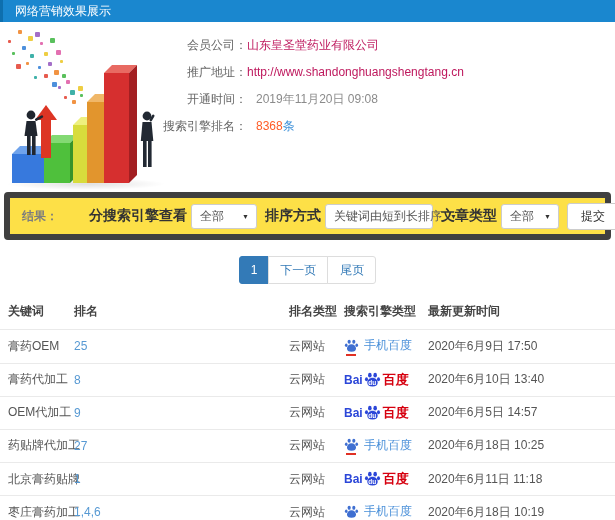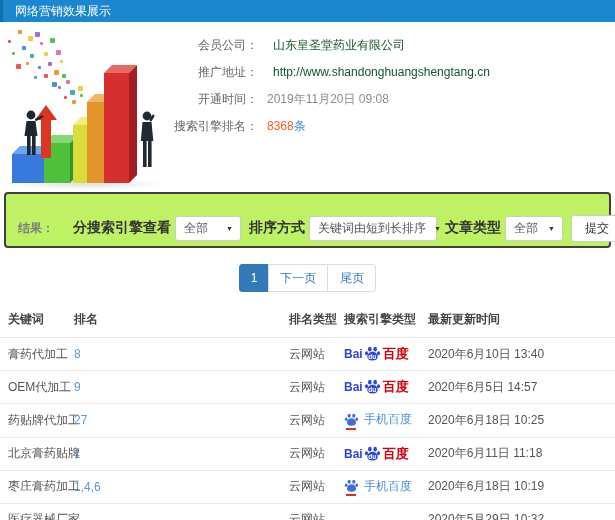--- a/index.html
+++ b/index.html
@@ -35,40 +35,40 @@
   .b-orange .f{background:#e2952d;} .b-orange .t{background:#f0b768;} .b-orange .s{background:#b5701c;}
   .b-red   {left:104px;width:33px;height:118px;z-index:5;}
   .b-red   .f{background:#d62f2f;} .b-red .t{background:#e86a62;} .b-red .s{background:#a31f22;}
   .arrow-up{position:absolute;left:35px;top:83px;width:22px;height:54px;z-index:6;}
   .a-head{display:block;width:0;height:0;margin:0 auto;
     border-left:11px solid transparent;border-right:11px solid transparent;border-bottom:15px solid #dd3524;}
   .a-shaft{display:block;width:10px;height:38px;background:#dd3524;margin:0 auto;}
   .person{position:absolute;z-index:7;}
   .p-left{left:19px;top:88px;width:26px;height:46px;}
   .p-right{left:136px;top:89px;width:24px;height:58px;}
-  .info-fields{position:absolute;left:172px;top:14px;width:440px;}
+  .info-fields{position:absolute;left:161px;top:14px;width:440px;}
   .if-row{height:18px;margin-bottom:9px;font-size:12px;display:flex;align-items:center;}
   .if-label{display:inline-block;width:86px;text-align:right;color:#666;flex:none;}
-  .if-link{color:#14532d;text-decoration:none;margin-left:15px;cursor:pointer;}
+  .if-link{color:#be185d;text-decoration:none;margin-left:0;cursor:pointer;}
   .if-text{color:#8b8b8b;margin-left:9px;}
   .if-num{color:#ff5c26;margin-left:9px;}
   .if-suffix{color:#4192d9;}
   
   .filter-bar{
-    margin:2px 4px 0 4px;height:36px;background:#bef264;border:2px solid #404040;border-radius:4px;
-    display:flex;align-items:center;padding:16px 0 0 12px;overflow:visible;
+    margin:2px 4px 0 4px;height:36px;background:#fde047;border:6px solid #404040;border-radius:4px;
+    display:flex;align-items:center;padding:0 0 0 12px;overflow:visible;
   }
   .result-label{font-size:12px;color:#7d7d7d;font-weight:bold;}
   .flt-right{margin-left:auto;display:flex;align-items:center;margin-right:-14px;}
   .flt-label{font-size:14px;font-weight:bold;color:#333;margin:0 4px 0 8px;white-space:nowrap;}
   .sel{display:inline-flex;align-items:center;justify-content:space-between;background:#fff;
     border:1px solid #ccc;border-radius:3px;height:25px;padding:0 7px 0 8px;font-size:12px;color:#555;
     cursor:pointer;white-space:nowrap;box-sizing:border-box;}
   .sel .arr{font-size:7px;color:#333;margin-left:8px;}
-  .sel-engine{width:66px;} .sel-sort{width:128px;} .sel-article{width:58px;}
+  .sel-engine{width:66px;} .sel-sort{width:108px;} .sel-article{width:58px;}
   .btn-submit{margin-left:8px;height:27px;padding:0 13px;background:#fff;border:1px solid #ccc;
     border-radius:3px;font-size:12px;color:#333;cursor:pointer;white-space:nowrap;}
   
   .pg{display:flex;justify-content:center;margin-top:16px;}
   .pg a{display:block;padding:6px 11px;font-size:12px;line-height:14px;color:#337ab7;background:#fff;
     border:1px solid #ddd;margin-left:-1px;text-decoration:none;cursor:pointer;}
   .pg a:first-child{border-radius:3px 0 0 3px;margin-left:0;}
   .pg a:last-child{border-radius:0 3px 3px 0;padding-left:12px;}
   .pg a.active{background:#337ab7;border-color:#337ab7;color:#fff;}
   
@@ -239,20 +239,39 @@
     <tr>
       <th>关键词</th>
       <th>排名</th>
       <th>排名类型</th>
       <th>搜索引擎类型</th>
       <th>最新更新时间</th>
     </tr>
   </thead>
   <tbody>
   <tr>
+    <td class="c-kw">膏药OEM</td>
+    <td class="c-rank"><a class="rank-link">25</a></td>
+    <td class="c-type">云网站</td>
+    <td class="c-eng"><span class="eng eng-m">
+            <span class="paw-box">
+              <svg class="paw paw-m" viewBox="0 0 24 24">
+                <ellipse cx="8" cy="4.8" rx="2.7" ry="3.5"></ellipse>
+                <ellipse cx="16" cy="4.8" rx="2.7" ry="3.5"></ellipse>
+                <ellipse cx="3" cy="10.8" rx="2.3" ry="3.1"></ellipse>
+                <ellipse cx="21" cy="10.8" rx="2.3" ry="3.1"></ellipse>
+                <path d="M12 8.8c-4.3 0-7.8 3.4-7.8 7.4 0 3.4 2.4 5.6 7.8 5.6s7.8-2.2 7.8-5.6c0-4-3.5-7.4-7.8-7.4z"></path>
+              </svg>
+              <i class="uline"></i>
+            </span>
+            <span class="eng-txt">手机百度</span>
+          </span></td>
+    <td class="c-date">2020年6月9日 17:50</td>
+  </tr>
+  <tr>
     <td class="c-kw">膏药代加工</td>
     <td class="c-rank"><a class="rank-link">8</a></td>
     <td class="c-type">云网站</td>
     <td class="c-eng"><span class="eng eng-b">
             <b class="bai">Bai</b>
             <span class="pad-wrap">
               <svg class="paw paw-b" viewBox="0 0 24 24">
                 <ellipse cx="8" cy="4.8" rx="2.7" ry="3.5"></ellipse>
                 <ellipse cx="16" cy="4.8" rx="2.7" ry="3.5"></ellipse>
                 <ellipse cx="3" cy="10.8" rx="2.3" ry="3.1"></ellipse>

